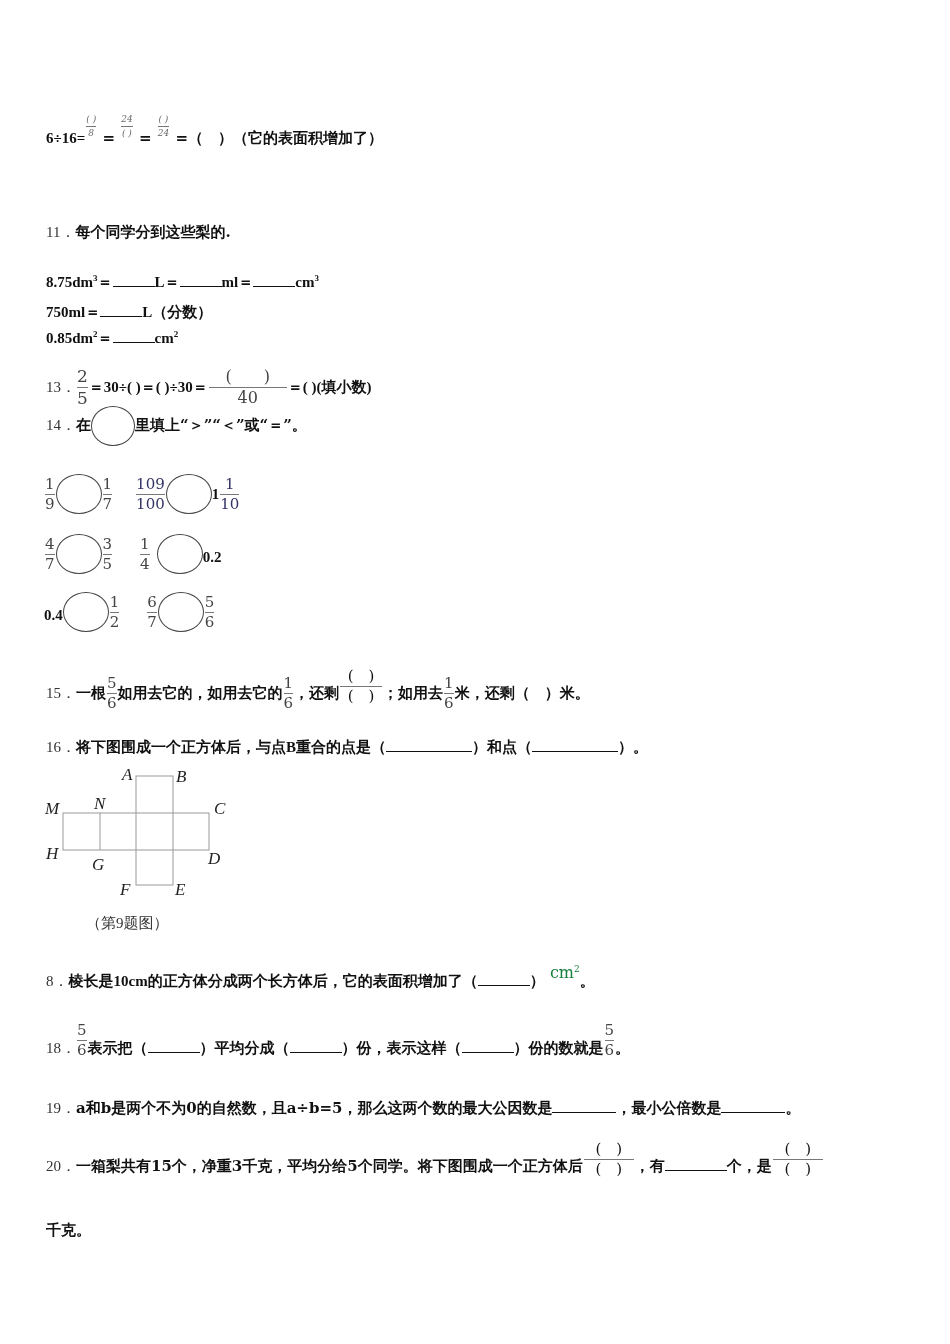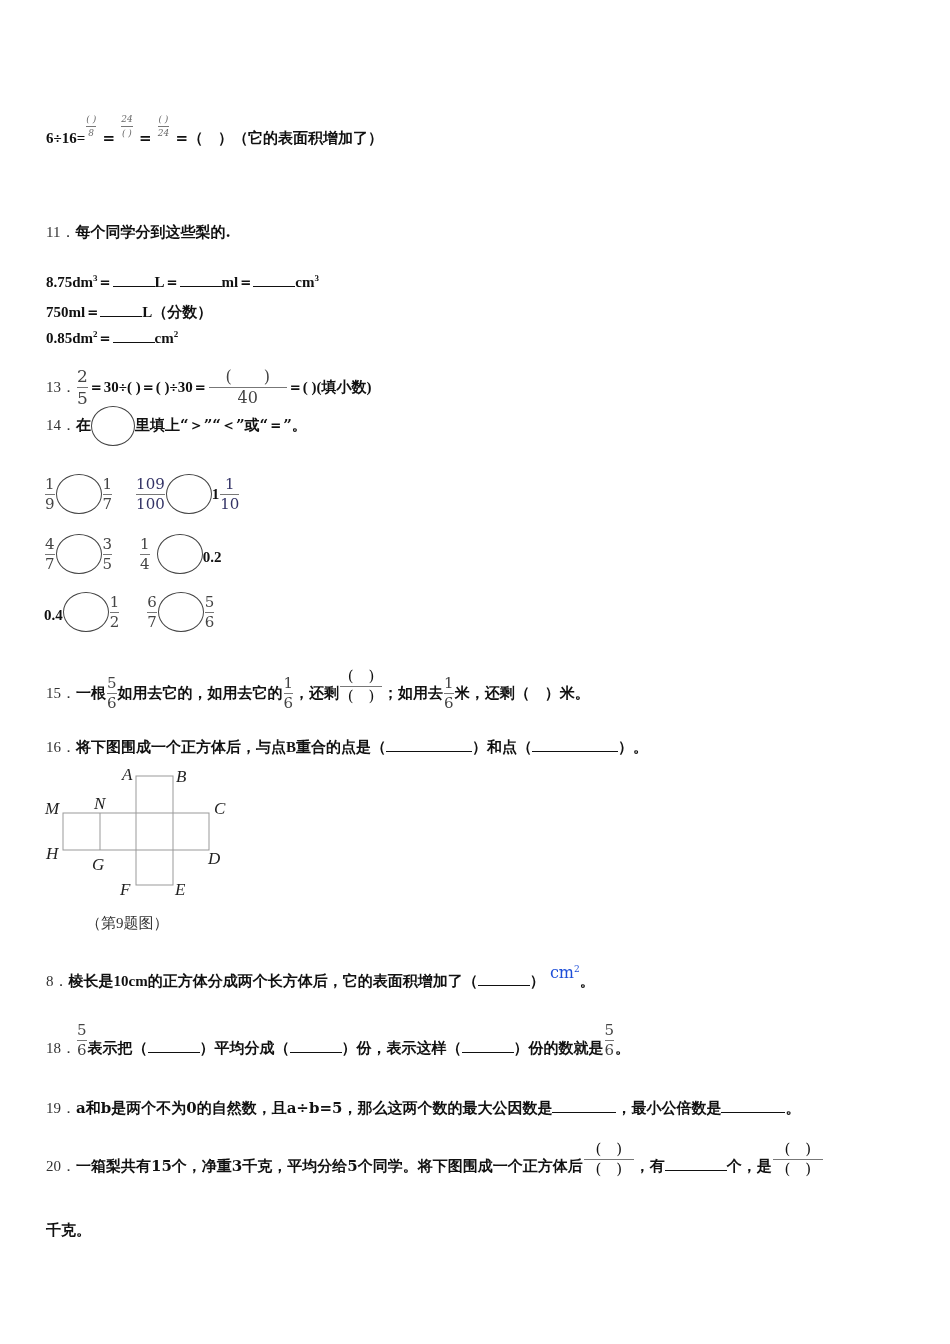--- a/index.html
+++ b/index.html
@@ -181,21 +181,21 @@
   <text x="6" y="99">H</text>
   <text x="52" y="110">G</text>
   <text x="168" y="104">D</text>
   <text x="80" y="135">F</text>
   <text x="135" y="135">E</text>
   <text x="46" y="168" style="font-style:normal; font-size:15px; fill:#333;">（第9题图）</text>
 </svg>
 
 <div class="line" style="top:967px;">
   <span class="qnum">8．</span><span>棱长是</span><span class="b">10cm</span><span>的正方体分成两个长方体后，它的表面积增加了（</span><span class="blank" style="width:52px"></span><span>）</span>
-  <span style="font-weight:normal; color:#1d4ed8; font-size:16px; position:relative; top:-8px;"><span>cm</span><sup>2</sup></span><span>。</span>
+  <span style="font-weight:normal; color:#15803d; font-size:16px; position:relative; top:-8px;"><span>cm</span><sup>2</sup></span><span>。</span>
 </div>
 
 <div class="line" style="top:1038px;">
   <span class="qnum">18．</span><span class="frac mid" style="margin-top:-18px;">
       <span>5</span>
       <span class="bar"></span>
       <span>6</span>
     </span><span>表示把（</span><span class="blank" style="width:52px"></span><span>）平均分成（</span><span class="blank" style="width:52px"></span><span>）份，表示这样（</span><span class="blank" style="width:52px"></span><span>）份的数就是</span><span class="frac mid" style="margin-top:-18px;">
       <span>5</span>
       <span class="bar"></span>

